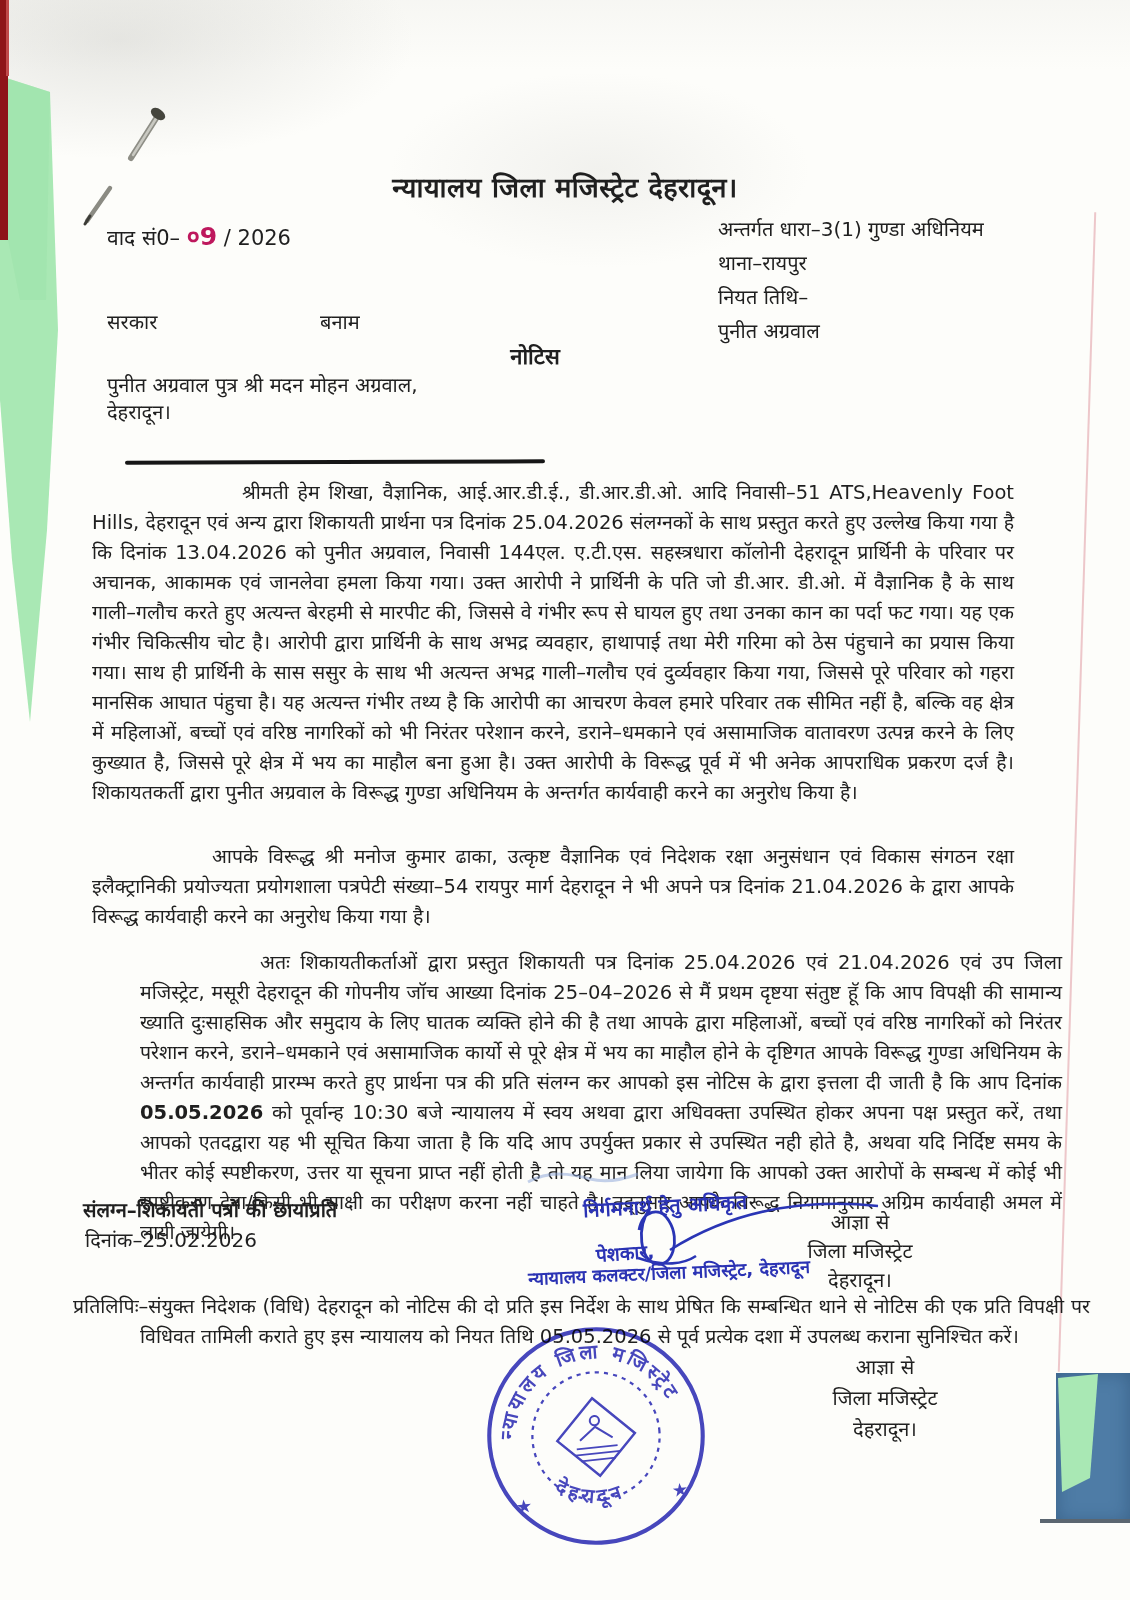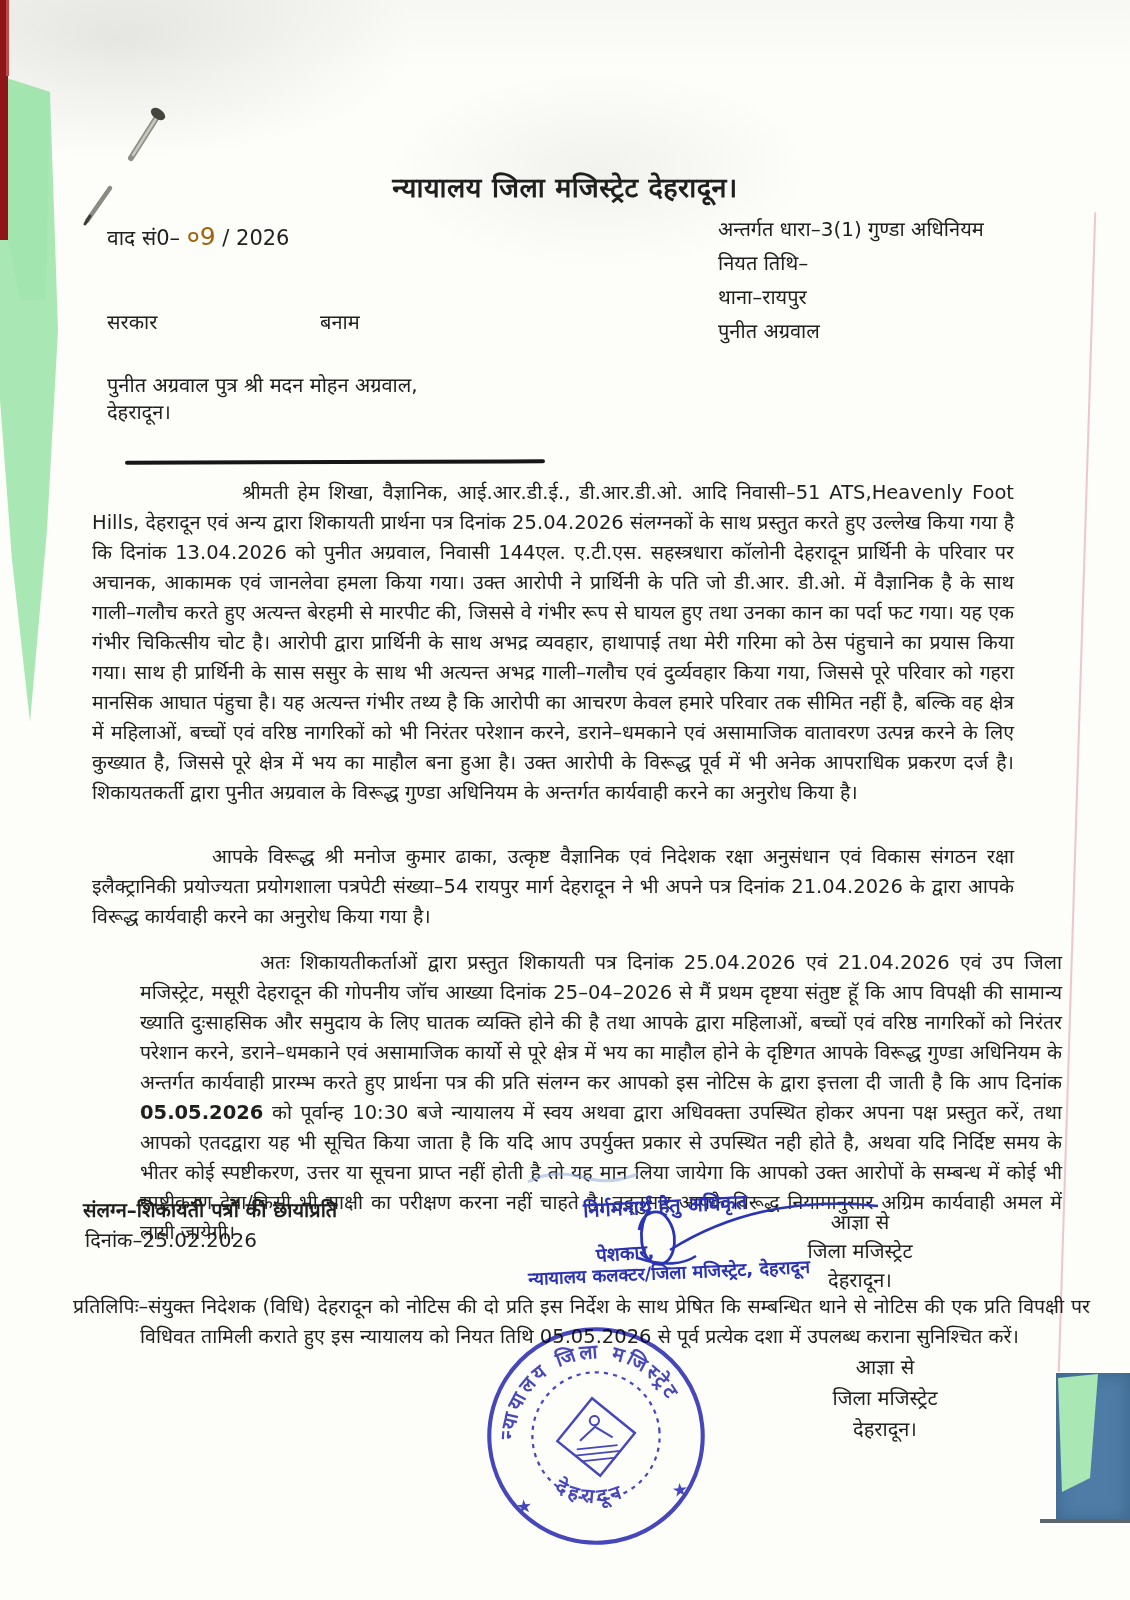--- a/index.html
+++ b/index.html
@@ -14,21 +14,21 @@
     background:
       radial-gradient(ellipse 420px 170px at 120px 40px, rgba(190,190,185,.35), transparent 70%),
       radial-gradient(ellipse 300px 140px at 600px 170px, rgba(200,200,195,.22), transparent 70%),
       linear-gradient(180deg, rgba(235,235,230,.35) 0px, transparent 70px);
   }
   .abs{position:absolute;}
   .hindi{line-height:30px;font-size:19.5px;text-align:justify;}
   .title{font-size:27px;font-weight:700;letter-spacing:.5px;}
   .b{font-weight:700;}
   .blue{color:#2b33b4;}
-  .hand{color:#a16207;font-weight:400;}
+  .hand{color:#be185d;font-weight:700;}
   .seal{mix-blend-mode:multiply;}
   .divider{background:#161616;border-radius:2px;}
   .center{text-align:center;}
 </style>
 </head>
 <body>
 
 <div class="page">
 
   <svg class="abs" style="left:0;top:0;" width="170" height="760" viewBox="0 0 170 760">
@@ -56,28 +56,29 @@
   <div class="abs title center" style="left:0;top:168px;width:1130px;">न्यायालय जिला मजिस्ट्रेट देहरादून।</div>
 
   <div class="abs" style="left:107px;top:218px;font-size:21px;">
     <span>वाद सं0–</span>
     <span class="hand" style="font-size:25px;">०9</span>
     <span>/ 2026</span>
   </div>
 
   <div class="abs" style="left:718px;top:212px;font-size:20px;line-height:34px;">
     <div>अन्तर्गत धारा–3(1) गुण्डा अधिनियम</div>
+    <div>थाना–रायपुर</div>
     <div>नियत तिथि–</div>
-    <div>थाना–रायपुर</div>
     <div>पुनीत अग्रवाल</div>
   </div>
 
   <div class="abs" style="left:107px;top:308px;font-size:20px;">सरकार</div>
   <div class="abs" style="left:320px;top:308px;font-size:20px;">बनाम</div>
 
+  <div class="abs b center" style="left:0;top:340px;width:1070px;font-size:22px;">नोटिस</div>
 
   <div class="abs" style="left:107px;top:372px;font-size:20px;line-height:27px;">
     <div>पुनीत अग्रवाल पुत्र श्री मदन मोहन अग्रवाल,</div>
     <div>देहरादून।</div>
   </div>
 
   <div class="abs divider" style="left:125px;top:460px;width:420px;height:3.5px;transform:rotate(-.2deg);"></div>
 
   <div class="abs hindi" style="left:92px;top:478px;width:922px;text-indent:150px;">श्रीमती हेम शिखा, वैज्ञानिक, आई.आर.डी.ई., डी.आर.डी.ओ. आदि निवासी–51 ATS,Heavenly Foot Hills,  देहरादून एवं अन्य द्वारा शिकायती प्रार्थना पत्र दिनांक 25.04.2026 संलग्नकों के साथ प्रस्तुत करते हुए उल्लेख किया गया है कि दिनांक 13.04.2026 को पुनीत अग्रवाल, निवासी 144एल. ए.टी.एस. सहस्त्रधारा कॉलोनी देहरादून प्रार्थिनी के परिवार पर अचानक, आकामक एवं जानलेवा हमला किया गया। उक्त आरोपी ने प्रार्थिनी के पति जो डी.आर. डी.ओ. में वैज्ञानिक है के साथ गाली–गलौच करते हुए अत्यन्त बेरहमी से मारपीट की, जिससे वे गंभीर रूप से घायल हुए तथा उनका कान का पर्दा फट गया। यह एक गंभीर चिकित्सीय चोट है। आरोपी द्वारा प्रार्थिनी के साथ अभद्र व्यवहार, हाथापाई तथा मेरी गरिमा को ठेस पंहुचाने का प्रयास किया गया। साथ ही प्रार्थिनी के सास ससुर के साथ भी अत्यन्त अभद्र गाली–गलौच एवं दुर्व्यवहार किया गया, जिससे पूरे परिवार को गहरा मानसिक आघात पंहुचा है। यह अत्यन्त गंभीर तथ्य है कि आरोपी का आचरण केवल हमारे परिवार तक सीमित नहीं है, बल्कि वह क्षेत्र में महिलाओं, बच्चों एवं वरिष्ठ नागरिकों को भी निरंतर परेशान करने, डराने–धमकाने एवं असामाजिक वातावरण उत्पन्न करने के लिए कुख्यात है, जिससे पूरे क्षेत्र में भय का माहौल बना हुआ है। उक्त आरोपी के विरूद्ध पूर्व में भी अनेक आपराधिक प्रकरण दर्ज है। शिकायतकर्ती द्वारा पुनीत अग्रवाल के विरूद्ध गुण्डा अधिनियम के अन्तर्गत कार्यवाही करने का अनुरोध किया है।</div>
 

